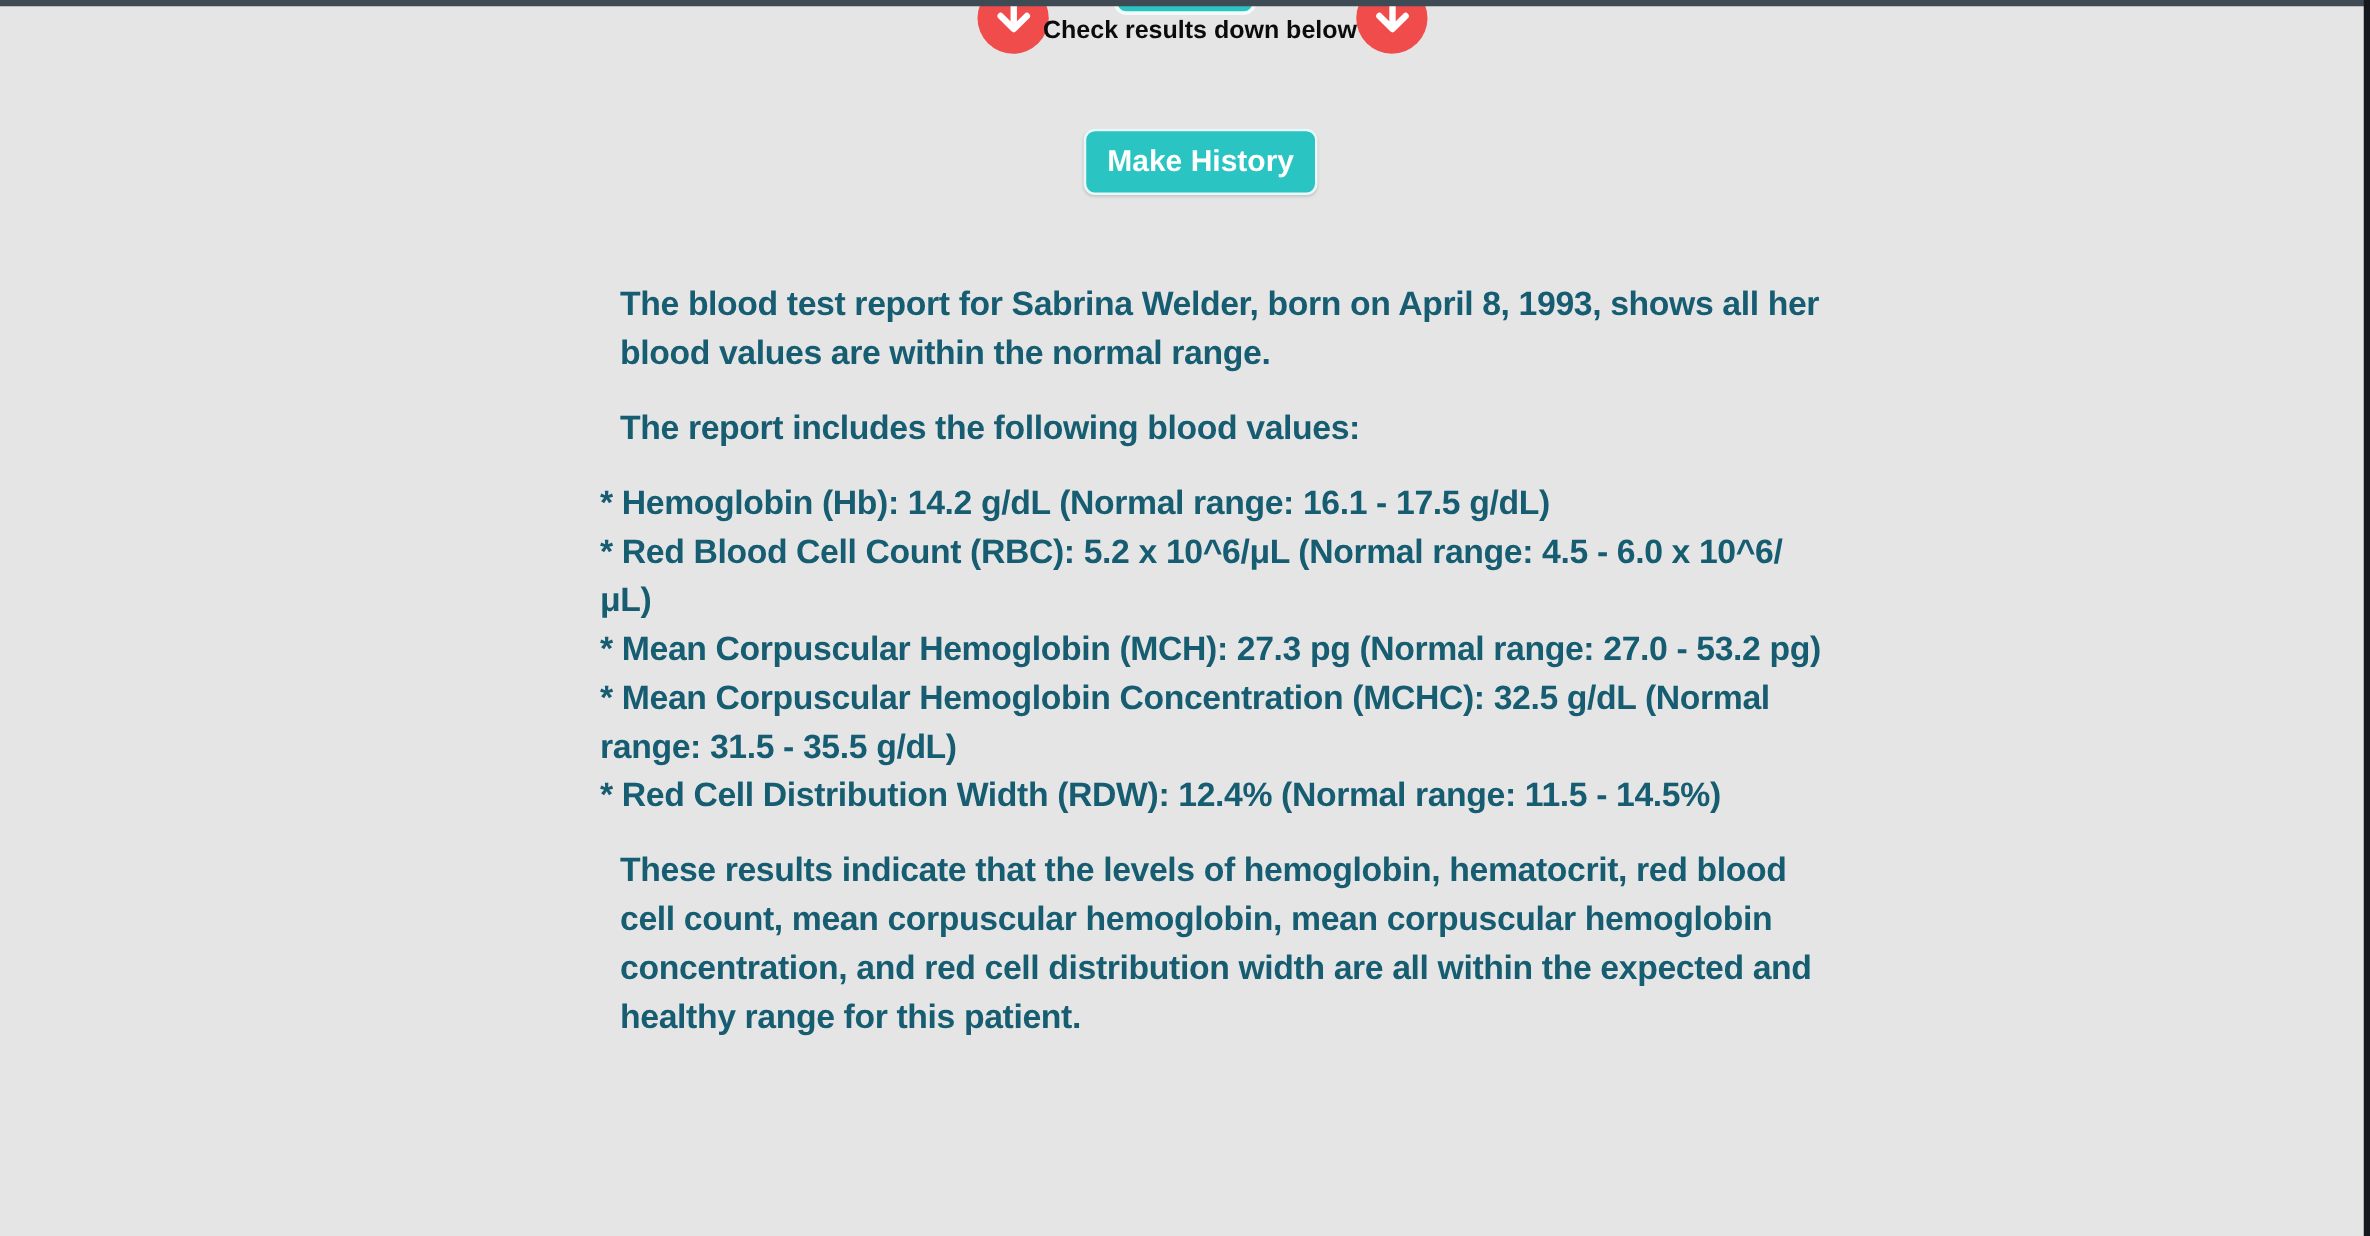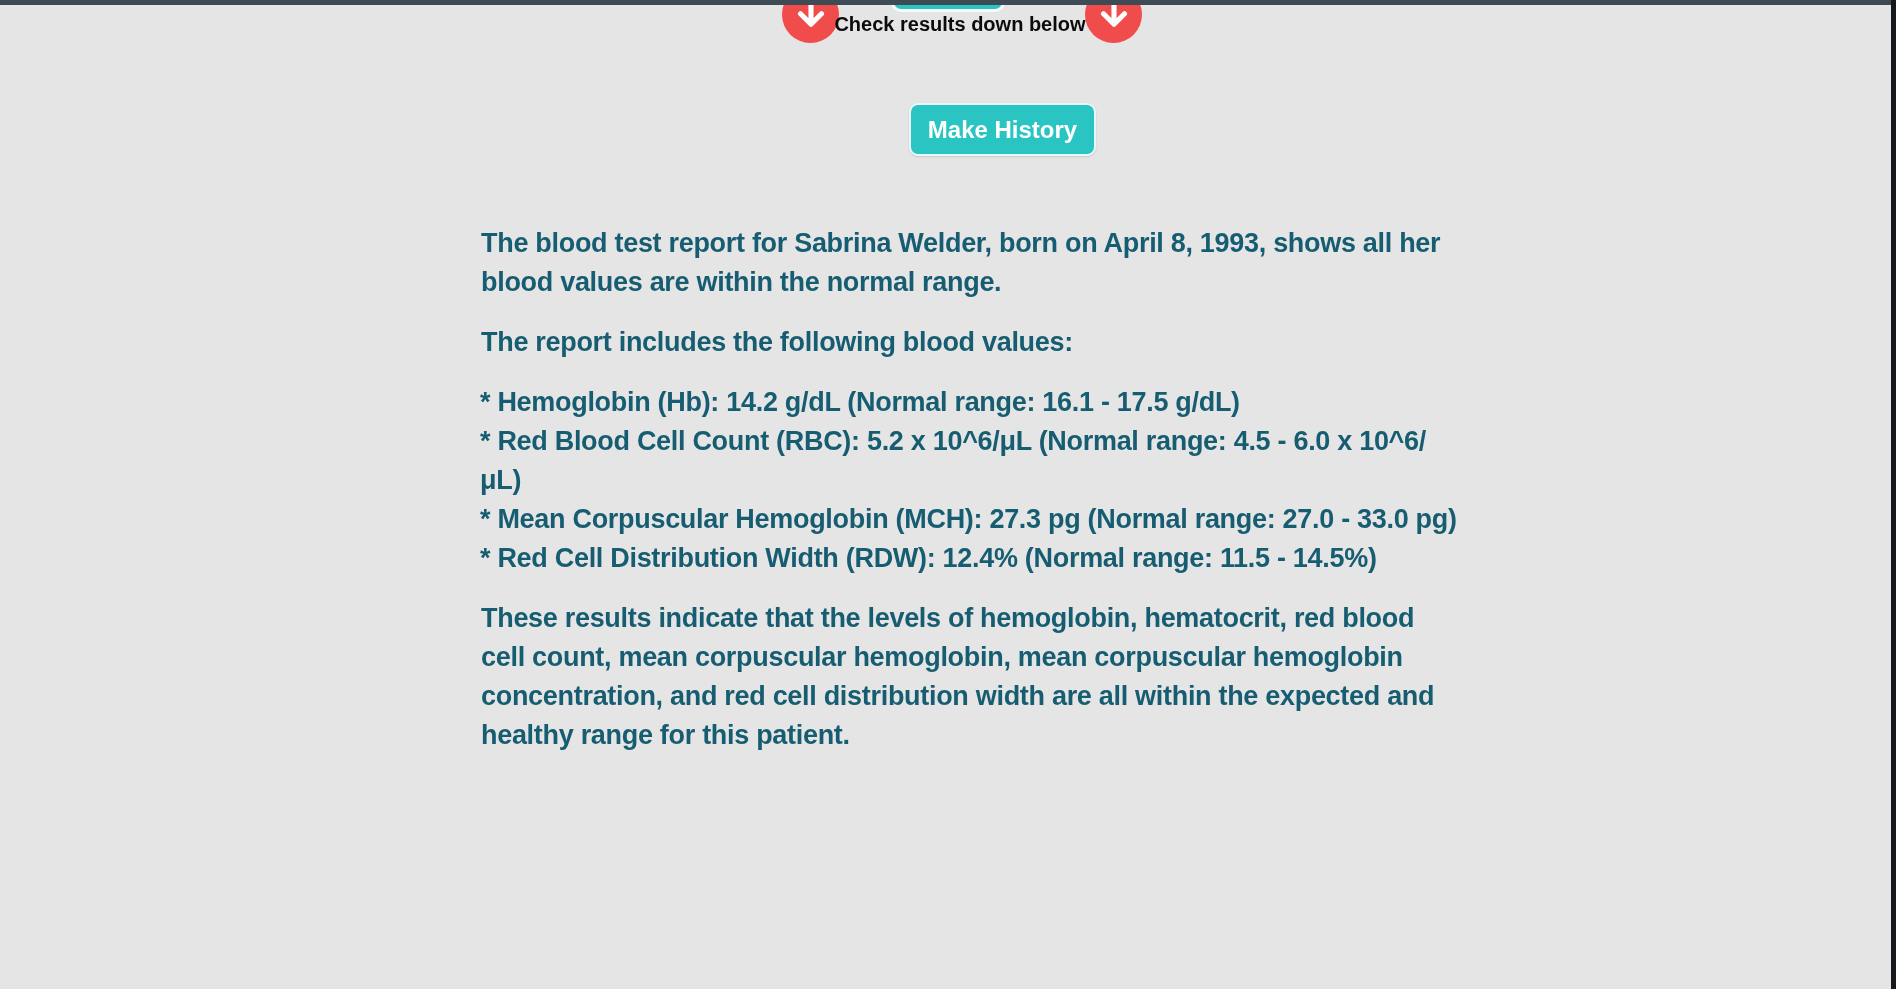--- a/index.html
+++ b/index.html
@@ -61,21 +61,21 @@
     left: 0;
     width: 1920px;
     text-align: center;
     font-size: 20px;
     font-weight: 700;
     color: #0c0c0c;
     z-index: 2;
   }
   .make-history {
     position: absolute;
-    left: 909px;
+    left: 867px;
     top: 103px;
     width: 187px;
     height: 53px;
     background: #2ac5c3;
     border: 2px solid #e9f8f8;
     border-radius: 9px;
     color: #ffffff;
     font-family: "Liberation Sans", sans-serif;
     font-size: 24px;
     font-weight: 700;
@@ -90,21 +90,21 @@
     left: 480px;
     top: 224px;
     width: 985px;
     color: #175d72;
     font-size: 27px;
     font-weight: 700;
     line-height: 39px;
     letter-spacing: -0.3px;
   }
   .report .para {
-    margin: 0 0 21px 1px;
+    margin: 0 0 21px 16px;
   }
   .report .values {
     margin: 0 0 21px 0;
   }
 </style>
 </head>
 <body>
 
 <div class="page">
 
@@ -132,19 +132,20 @@
   </div>
 
   <button class="make-history">Make History</button>
 
   <div class="report">
     <div class="para">The blood test report for Sabrina Welder, born on April 8, 1993, shows all her blood values are within the normal range.</div>
     <div class="para">The report includes the following blood values:</div>
     <div class="values">
       <div>* Hemoglobin (Hb): 14.2 g/dL (Normal range: 16.1 - 17.5 g/dL)</div>
       <div>* Red Blood Cell Count (RBC): 5.2 x 10^6/μL (Normal range: 4.5 - 6.0 x 10^6/μL)</div>
-      <div>* Mean Corpuscular Hemoglobin (MCH): 27.3 pg (Normal range: 27.0 - 33.0 pg)</div>
+      <div>* Mean Corpuscular Hemoglobin (MCH): 27.3 pg (Normal range: 27.0 - 53.2 pg)</div>
+      <div>* Mean Corpuscular Hemoglobin Concentration (MCHC): 32.5 g/dL (Normal range: 31.5 - 35.5 g/dL)</div>
       <div>* Red Cell Distribution Width (RDW): 12.4% (Normal range: 11.5 - 14.5%)</div>
     </div>
     <div class="para">These results indicate that the levels of hemoglobin, hematocrit, red blood cell count, mean corpuscular hemoglobin, mean corpuscular hemoglobin concentration, and red cell distribution width are all within the expected and healthy range for this patient.</div>
   </div>
 
 </div>
 
 </body></html>

